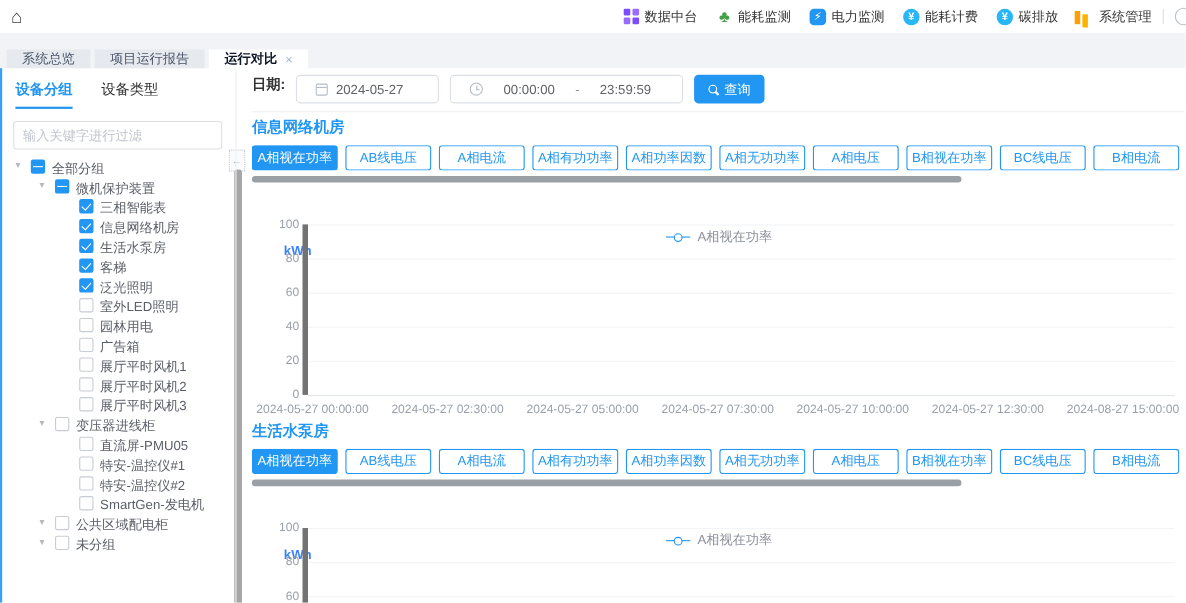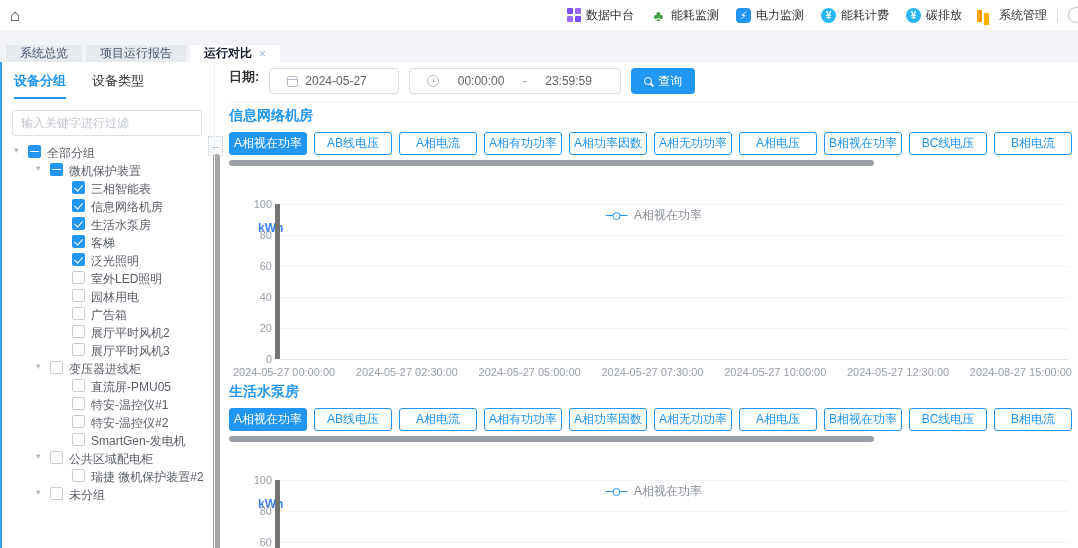--- a/index.html
+++ b/index.html
@@ -242,20 +242,26 @@
             <span>园林用电</span>
           </div>
 
           <div class="trow">
             <span class="ind ind-2"></span>
             <span class="arrow"></span>
             <span class="cb unchecked"></span>
             <span>广告箱</span>
           </div>
 
+          <div class="trow">
+            <span class="ind ind-2"></span>
+            <span class="arrow"></span>
+            <span class="cb unchecked"></span>
+            <span>展厅平时风机1</span>
+          </div>
 
           <div class="trow">
             <span class="ind ind-2"></span>
             <span class="arrow"></span>
             <span class="cb unchecked"></span>
             <span>展厅平时风机2</span>
           </div>
 
           <div class="trow">
             <span class="ind ind-2"></span>
@@ -301,26 +307,20 @@
 
 
           <div class="trow has-arrow">
             <span class="ind ind-1"></span>
             <span class="arrow"></span>
             <span class="cb unchecked"></span>
             <span>公共区域配电柜</span>
           </div>
 
 
-          <div class="trow">
-            <span class="ind ind-2"></span>
-            <span class="arrow"></span>
-            <span class="cb unchecked"></span>
-            <span>瑞捷 微机保护装置#2</span>
-          </div>
 
           <div class="trow has-arrow">
             <span class="ind ind-1"></span>
             <span class="arrow"></span>
             <span class="cb unchecked"></span>
             <span>未分组</span>
           </div>
         </div>
       <div class="vscroll">
         <div class="collapse-handle"></div>

